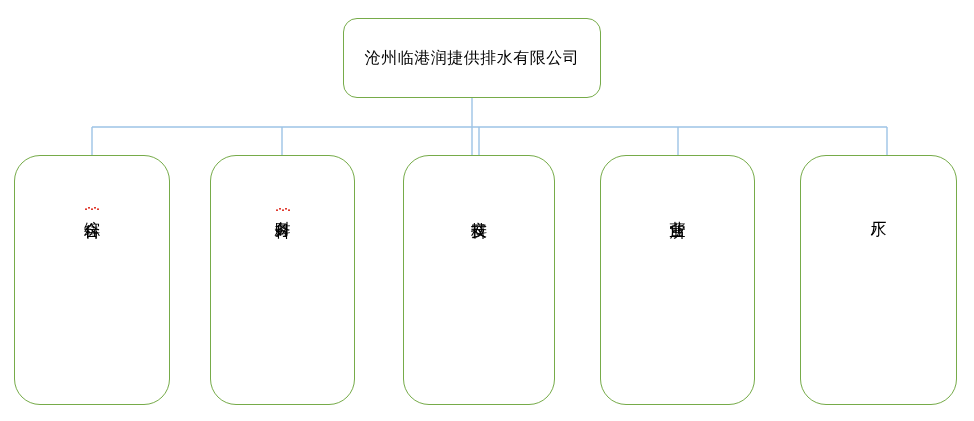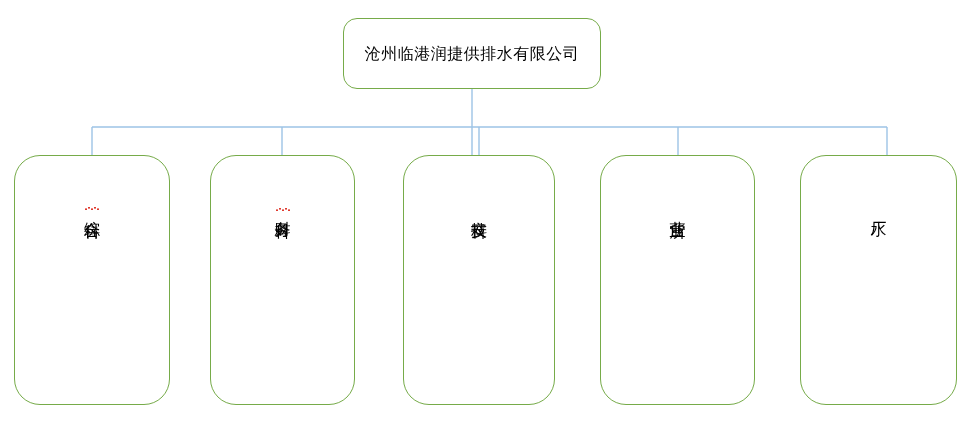--- a/index.html
+++ b/index.html
@@ -38,21 +38,21 @@
     z-index: 2;
     display: flex;
     align-items: center;
     justify-content: center;
   }
 
   #root-node {
     left: 343px;
     top: 18px;
     width: 258px;
-    height: 71px;
+    height: 80px;
     border-radius: 14px;
   }
   .root-label {
     font-size: 16px;
     color: #000000;
     line-height: 1.1;
     letter-spacing: 0.5px;
     white-space: nowrap;
   }
 

